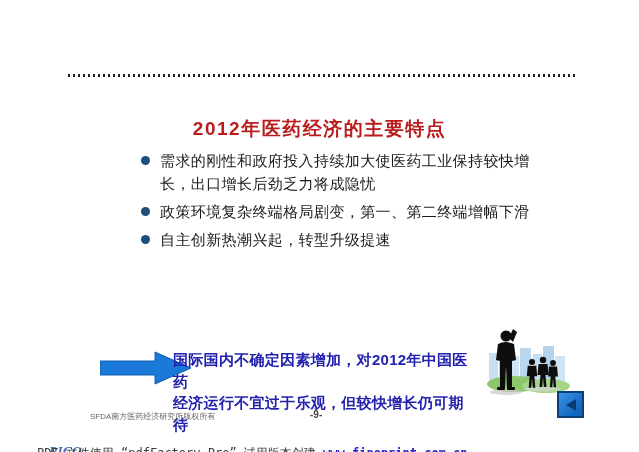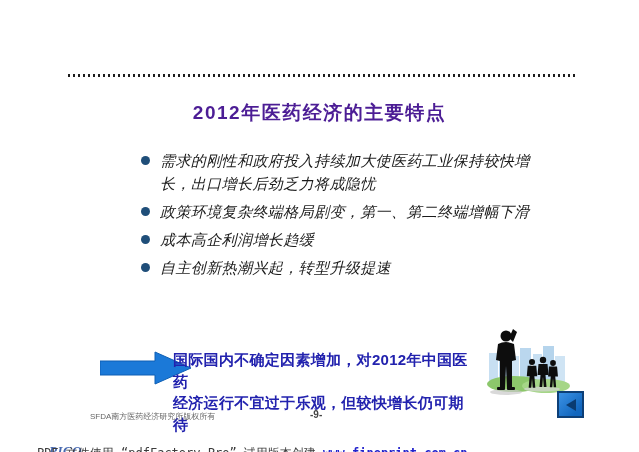--- a/index.html
+++ b/index.html
@@ -17,36 +17,35 @@
     position: absolute;
     left: 68px; top: 74px;
     width: 507px; height: 3px;
     background: repeating-linear-gradient(90deg, #1c1c1c 0 2px, transparent 2px 5px);
   }
 
   
   .slide-title {
     position: absolute;
     left: 0; right: 0; top: 100px;
-    margin: 0;
+    margin: 16px;
     text-align: center;
     font-size: 19px;
     font-weight: bold;
     letter-spacing: 1.5px;
-    color: #4c1d95;
+    color: #b91c1c;
   }
 
   
   .bullets {
     position: absolute;
     left: 141px; top: 149px;
     width: 430px;
     margin: 0; padding: 0;
     list-style: none;
-    font-style: italic;
   }
   .bullet-item {
     display: flex;
     align-items: flex-start;
     margin-bottom: 5px;
   }
   .bullet-dot {
     flex: 0 0 auto;
     width: 9px; height: 9px;
     margin: 7px 10px 0 0;
@@ -159,24 +158,20 @@
   <h1 class="slide-title">2012年医药经济的主要特点</h1>
 
   <ul class="bullets">
     <li class="bullet-item">
       <span class="bullet-dot"></span>
       <span class="bullet-text">需求的刚性和政府投入持续加大使医药工业保持较快增长，出口增长后劲乏力将成隐忧</span>
     </li>
     <li class="bullet-item">
       <span class="bullet-dot"></span>
       <span class="bullet-text">政策环境复杂终端格局剧变，第一、第二终端增幅下滑</span>
-    </li>
-    <li class="bullet-item">
-      <span class="bullet-dot"></span>
-      <span class="bullet-text">成本高企利润增长趋缓</span>
     </li>
     <li class="bullet-item">
       <span class="bullet-dot"></span>
       <span class="bullet-text">自主创新热潮兴起，转型升级提速</span>
     </li>
   </ul>
 
   <svg class="arrow-right" viewBox="0 0 92 34" aria-hidden="true">
     <polygon points="0,10 55,10 55,1 91,17 55,33 55,24 0,24" fill="#1b79d8" stroke="#0e5fb4" stroke-width="1"></polygon>
   </svg>

